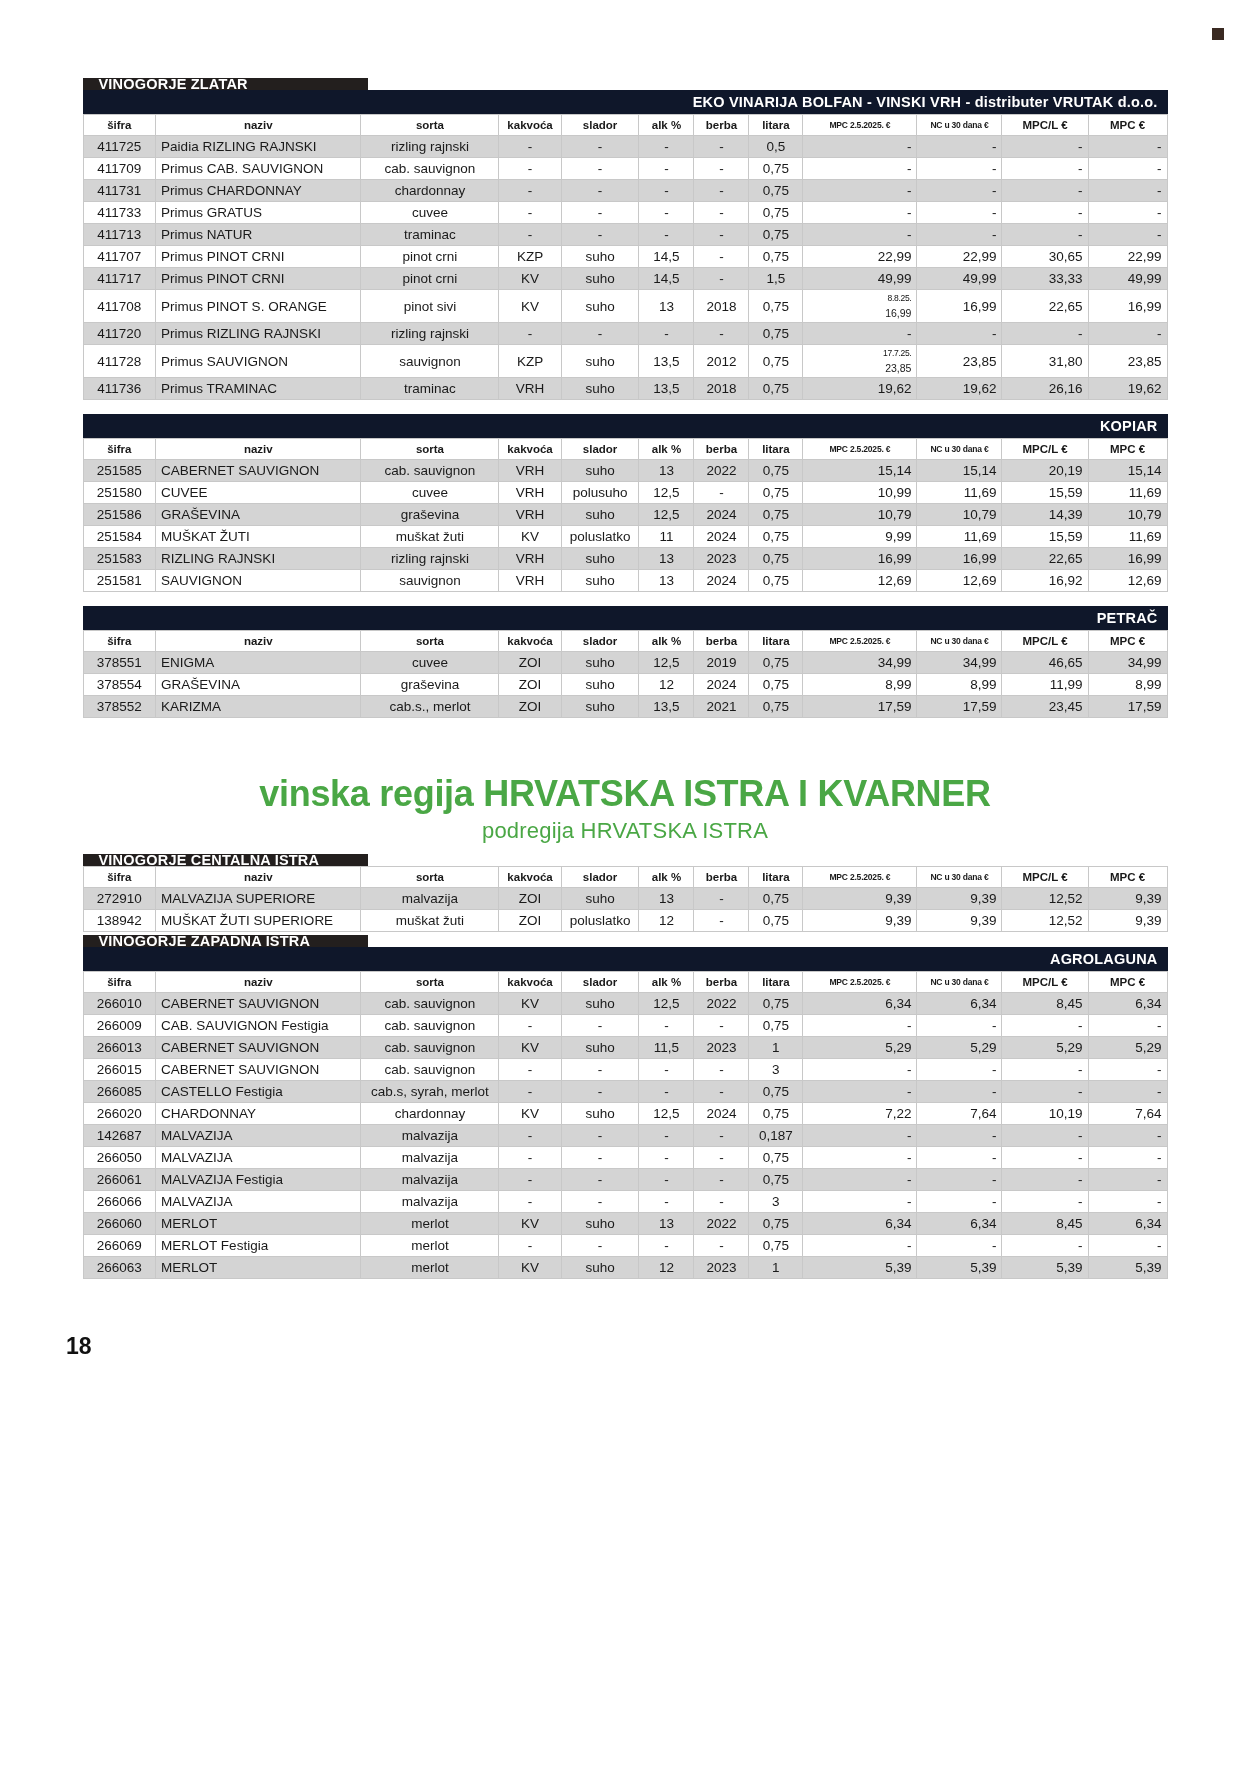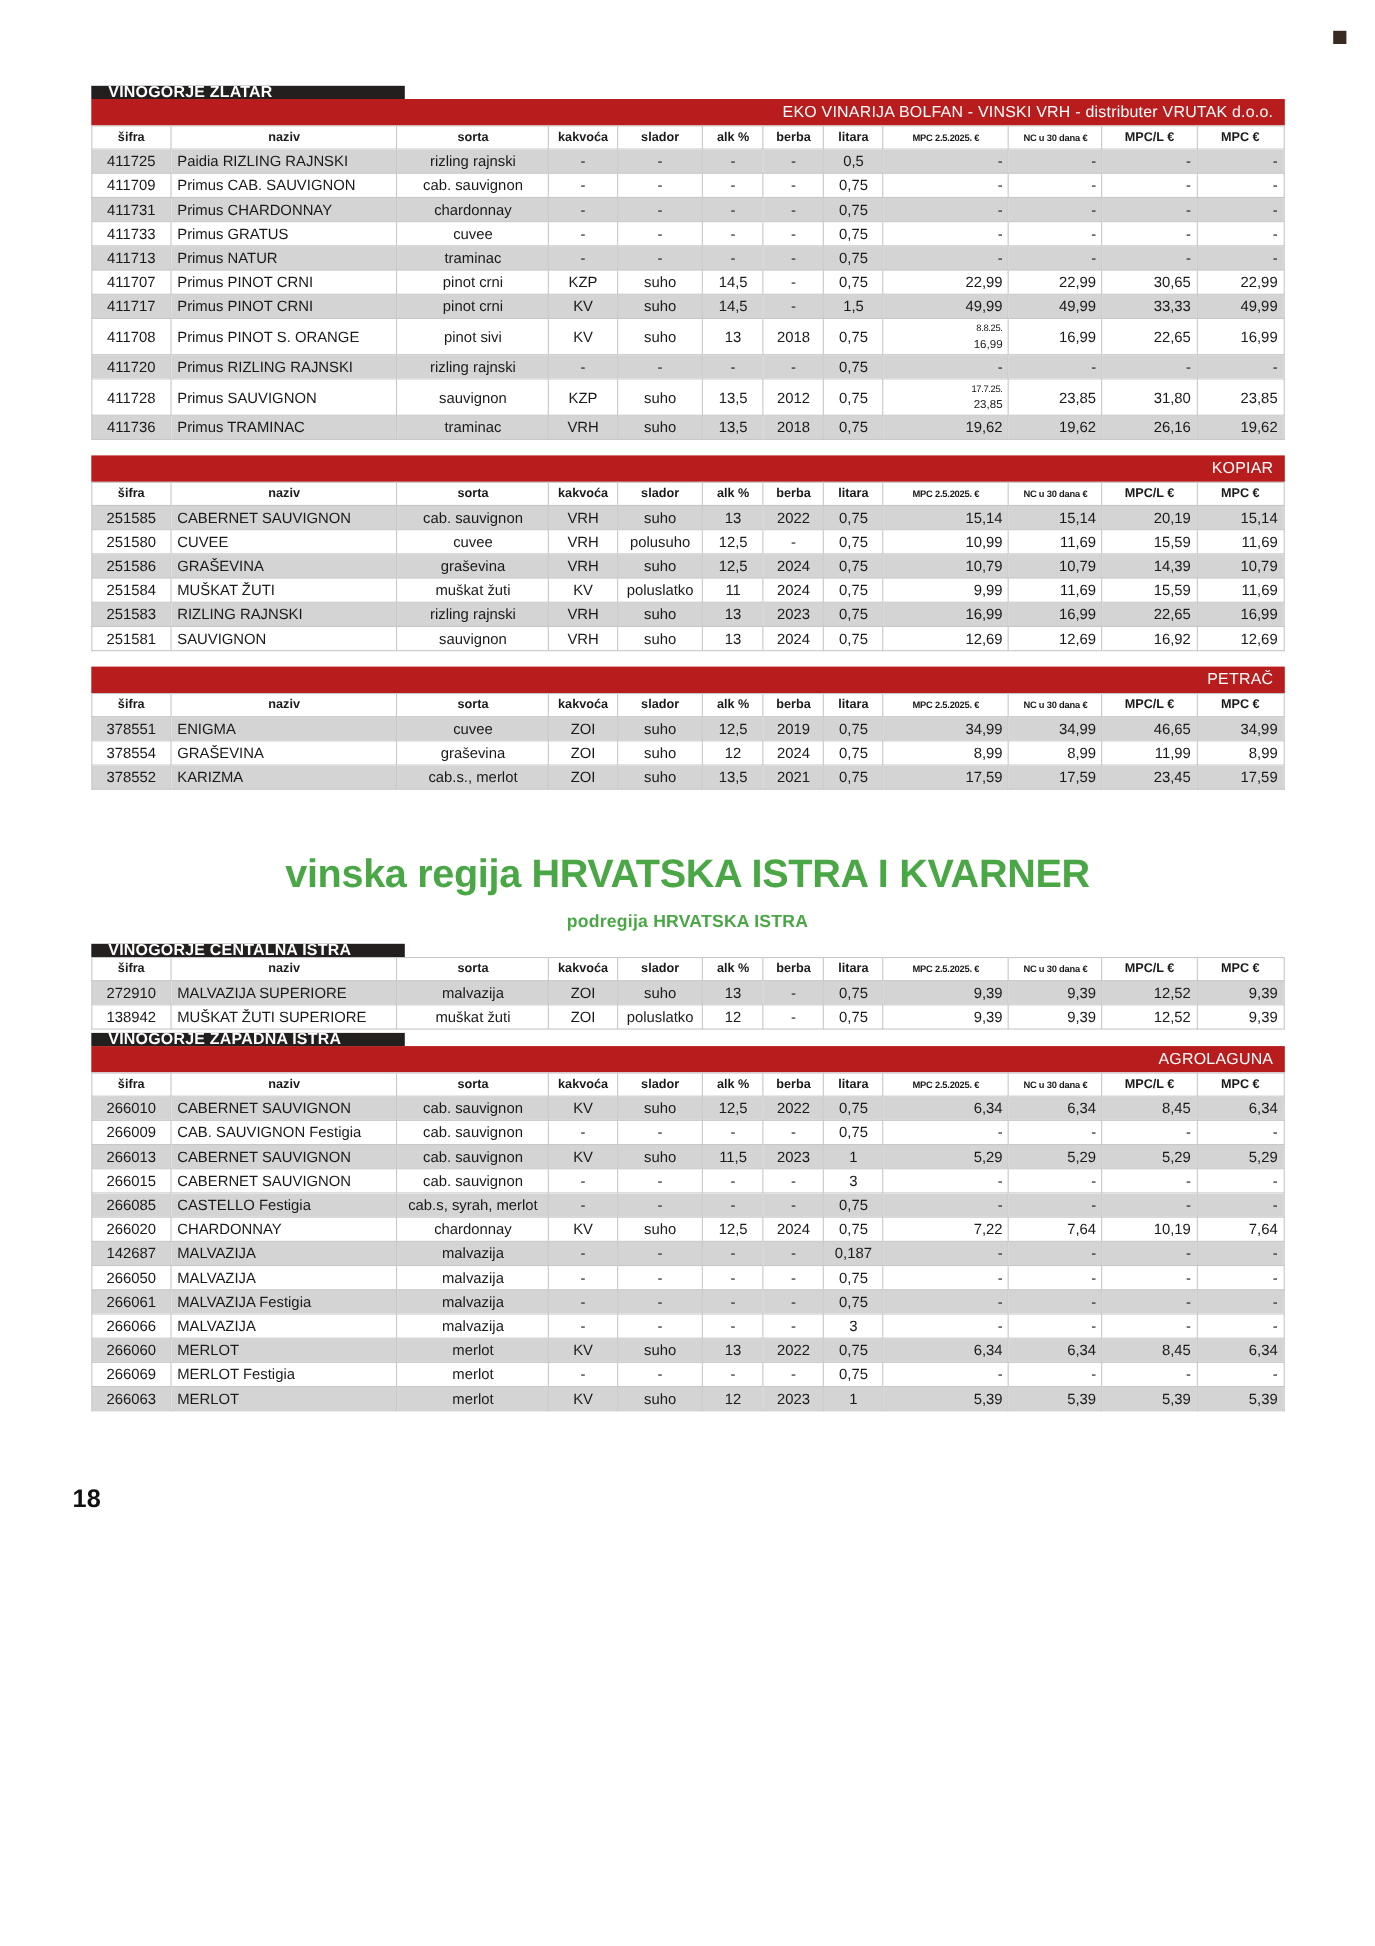--- a/index.html
+++ b/index.html
@@ -34,23 +34,23 @@
     color:#ffffff;
     font-weight:bold;
     font-size:14.5px;
     letter-spacing:.2px;
     padding:6px 14px 6px 16px;
     min-width:285px;
     box-sizing:border-box;
   }
   .vinogorje-row{line-height:0;}
   .brandbar{
-    background:#b91c1c;
+    background:#0f172a;
     color:#ffffff;
-    font-weight:normal;
+    font-weight:bold;
     font-size:14.5px;
     text-align:right;
     padding:4px 10px 4px 8px;
     letter-spacing:.2px;
     box-sizing:border-box;
   }
   table.wine{
     border-collapse:collapse;
     width:100%;
     table-layout:fixed;
@@ -108,29 +108,29 @@
   .region .line1{
     color:#4aa745;
     font-weight:bold;
     font-size:36px;
     letter-spacing:-.3px;
     line-height:1.1;
   }
   .region .line1 .small{font-size:36px;}
   .region .line2{
     color:#4aa745;
-    font-weight:bold;
-    font-size:16px;
-    margin-top:16px;
+    font-weight:normal;
+    font-size:22px;
+    margin-top:4px;
     letter-spacing:.2px;
   }
 
   .pageno{
     position:absolute;
-    left:66px;bottom:22px;
+    left:66px;bottom:38px;
     font-size:23px;
     font-weight:bold;
     color:#111;
   }
   .sect-wrap{margin-bottom:0;}
 </style>
 </head>
 <body>
 
 <div class="page">

